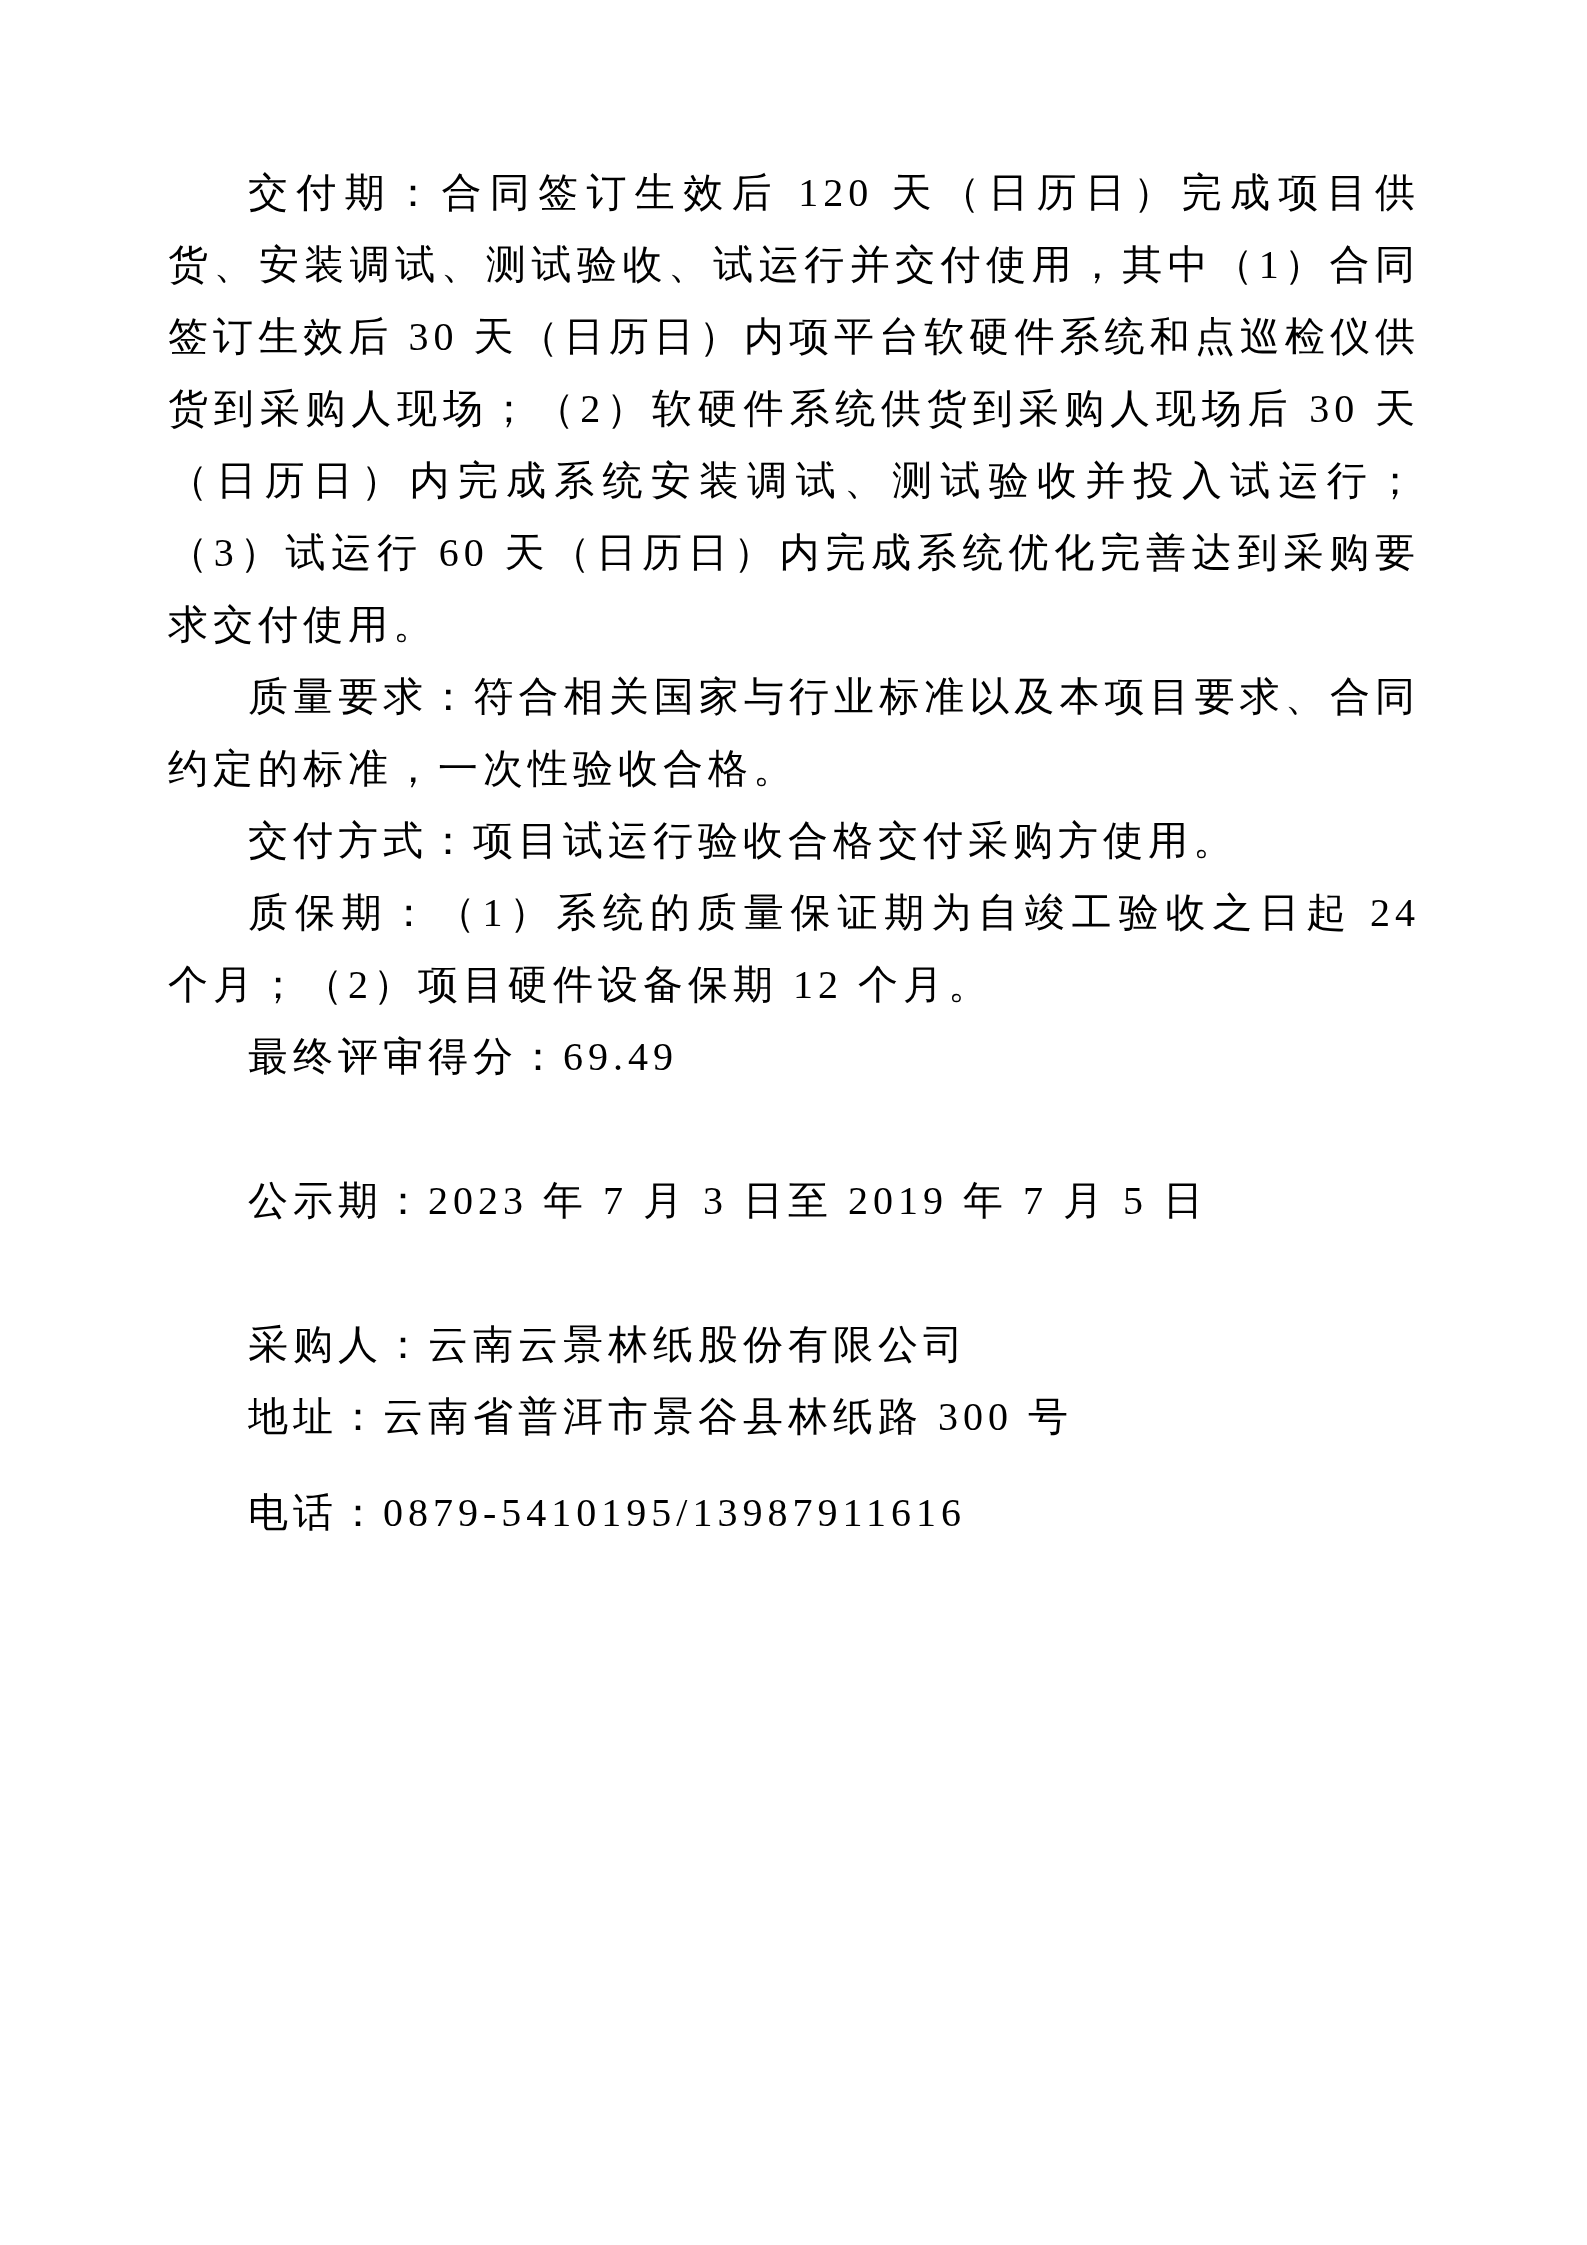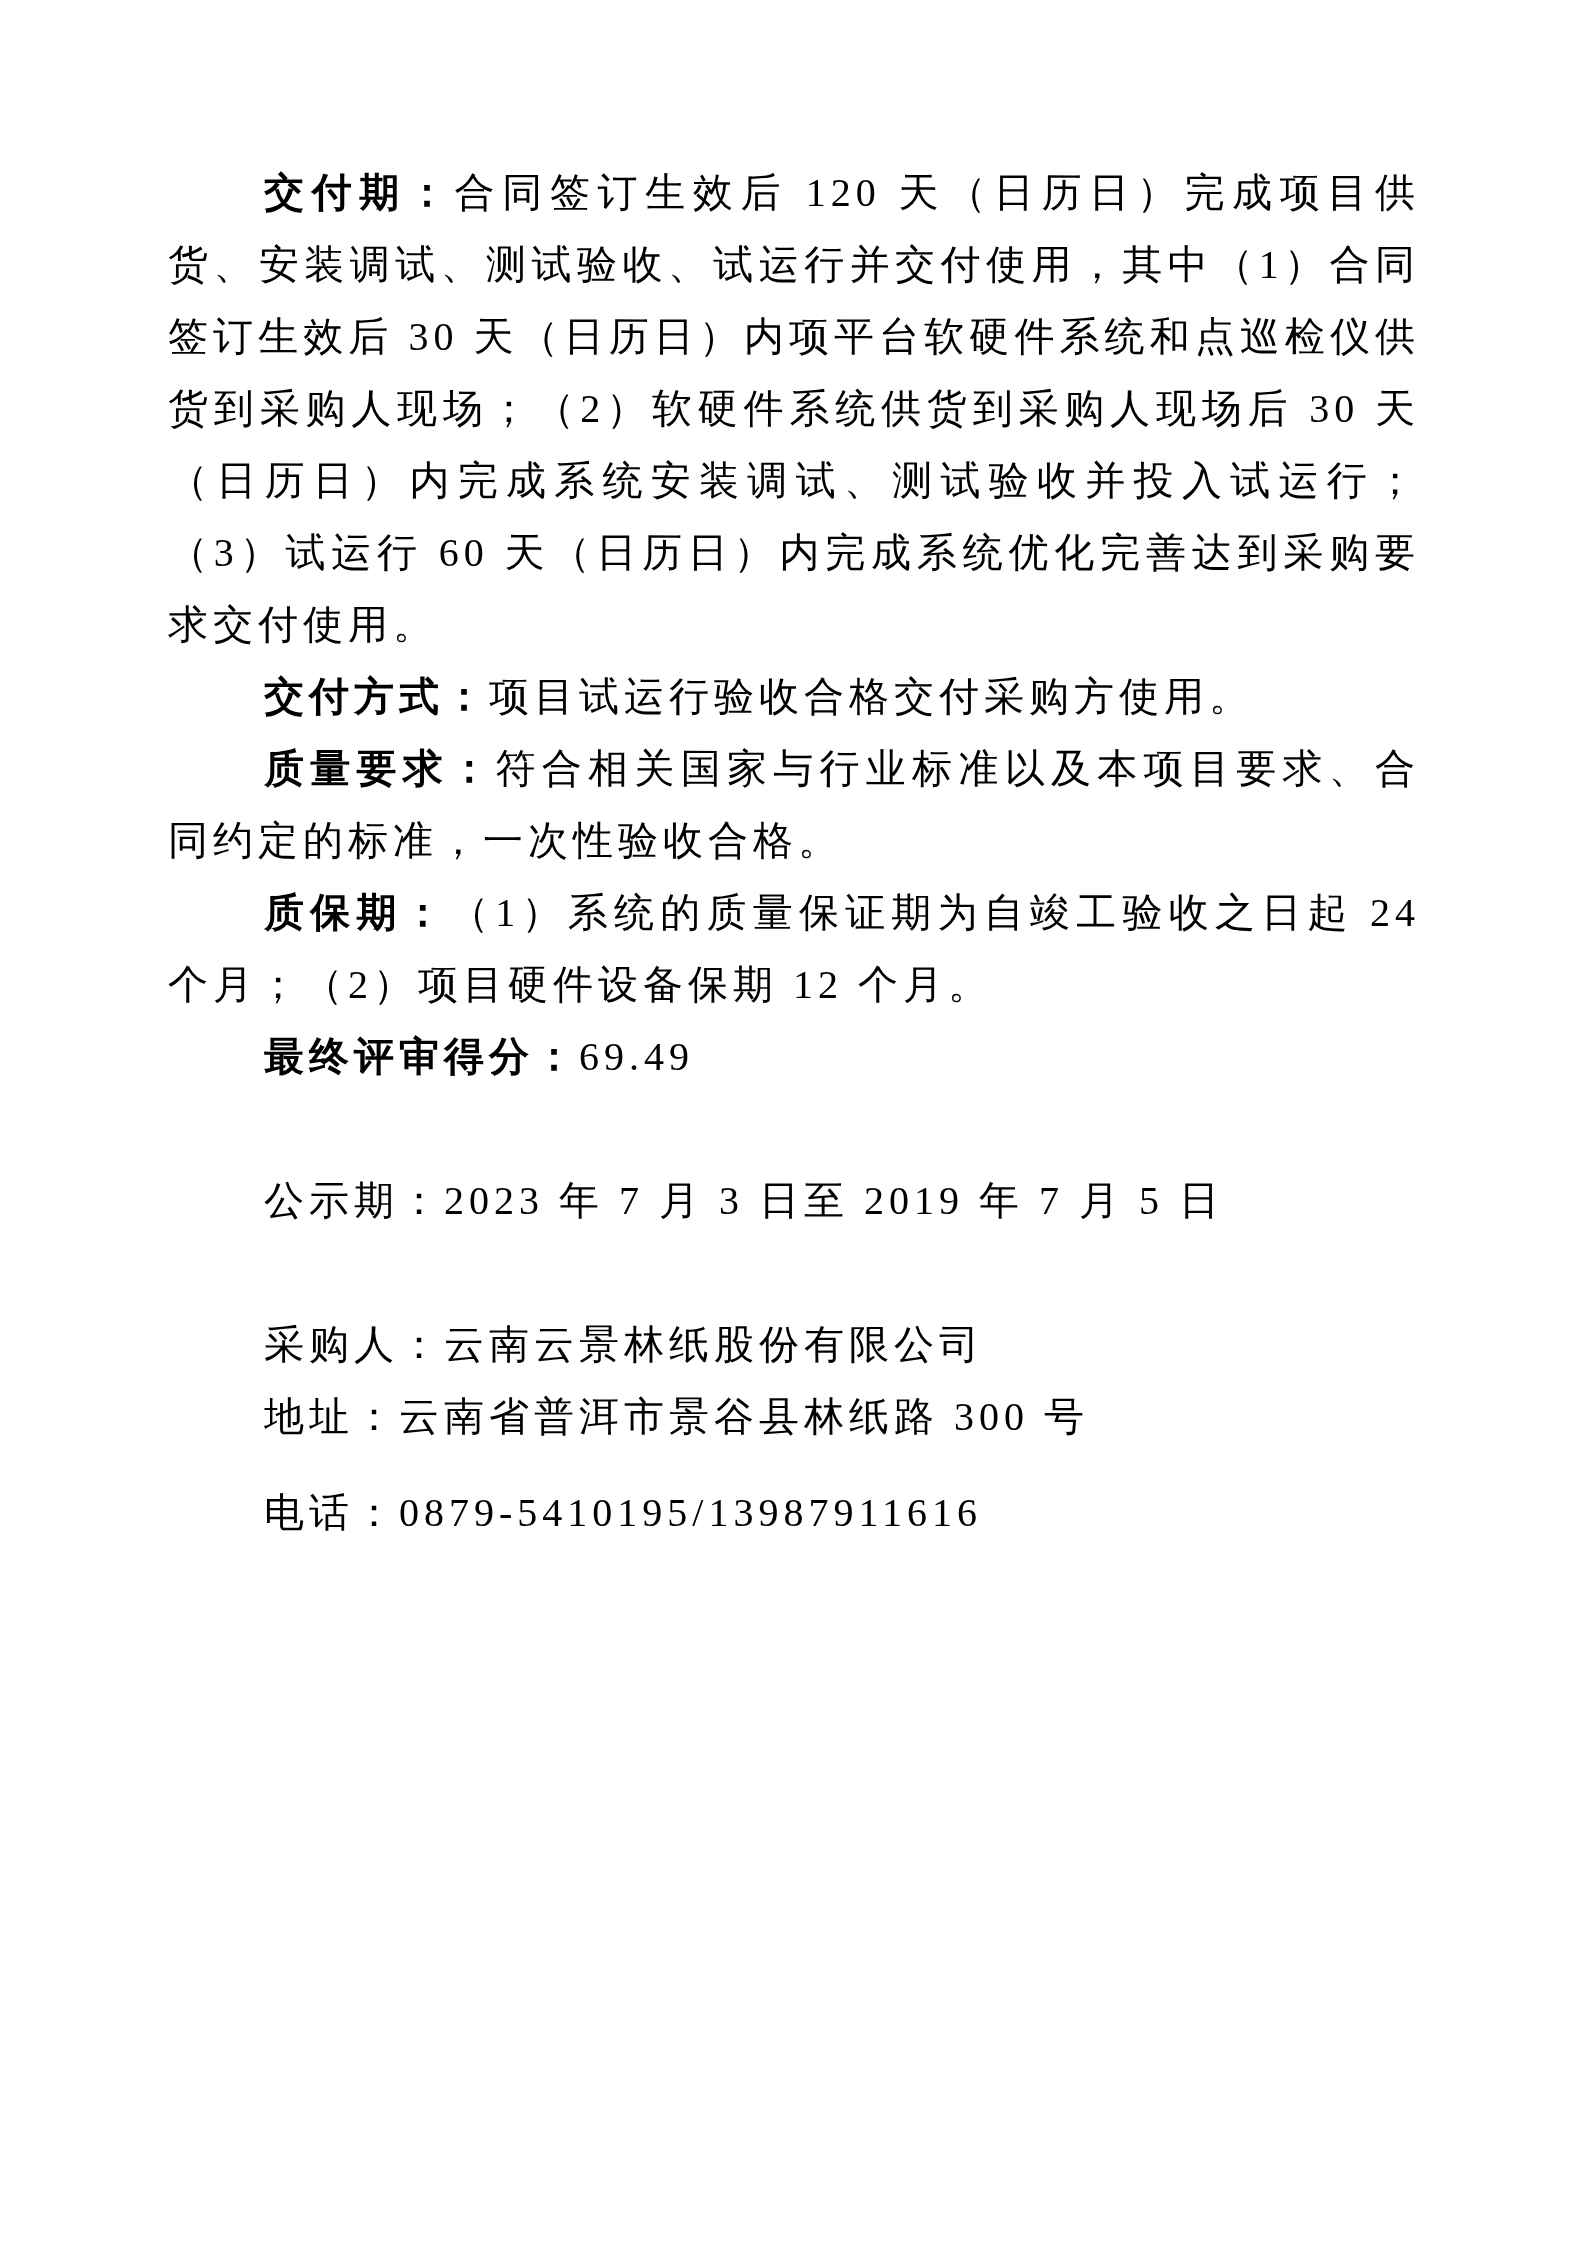--- a/index.html
+++ b/index.html
@@ -24,40 +24,39 @@
   .para {
     margin: 0;
     font-size: 40px;
     line-height: 72px;
     letter-spacing: 5px;
     text-align: justify;
     text-indent: 2em;
     word-break: break-all;
   }
   .para .lbl {
-    font-weight: bold;
-    margin-left: 16px;
+    font-weight: normal;
   }
   .blank-line {
     height: 72px;
   }
   .para.phone {
     margin-top: 24px;
   }
 </style>
 </head>
 <body>
 
 <div class="doc-page">
 
   <p class="para"><strong class="lbl">交付期：</strong><span>合同签订生效后 120 天（日历日）完成项目供货、安装调试、测试验收、试运行并交付使用，其中（1）合同签订生效后 30 天（日历日）内项平台软硬件系统和点巡检仪供货到采购人现场；（2）软硬件系统供货到采购人现场后 30 天（日历日）内完成系统安装调试、测试验收并投入试运行；（3）试运行 60 天（日历日）内完成系统优化完善达到采购要求交付使用。</span></p>
 
+  <p class="para"><strong class="lbl">质量要求：</strong><span>符合相关国家与行业标准以及本项目要求、合同约定的标准，一次性验收合格。</span></p>
+
   <p class="para"><strong class="lbl">交付方式：</strong><span>项目试运行验收合格交付采购方使用。</span></p>
-
-  <p class="para"><strong class="lbl">质量要求：</strong><span>符合相关国家与行业标准以及本项目要求、合同约定的标准，一次性验收合格。</span></p>
 
   <p class="para"><strong class="lbl">质保期：</strong><span>（1）系统的质量保证期为自竣工验收之日起 24 个月；（2）项目硬件设备保期 12 个月。</span></p>
 
   <p class="para"><strong class="lbl">最终评审得分：</strong><span>69.49</span></p>
 
   <div class="blank-line"></div>
 
 
   <p class="para"><strong class="lbl"></strong><span>公示期：2023 年 7 月 3 日至 2019 年 7 月 5 日</span></p>
 

